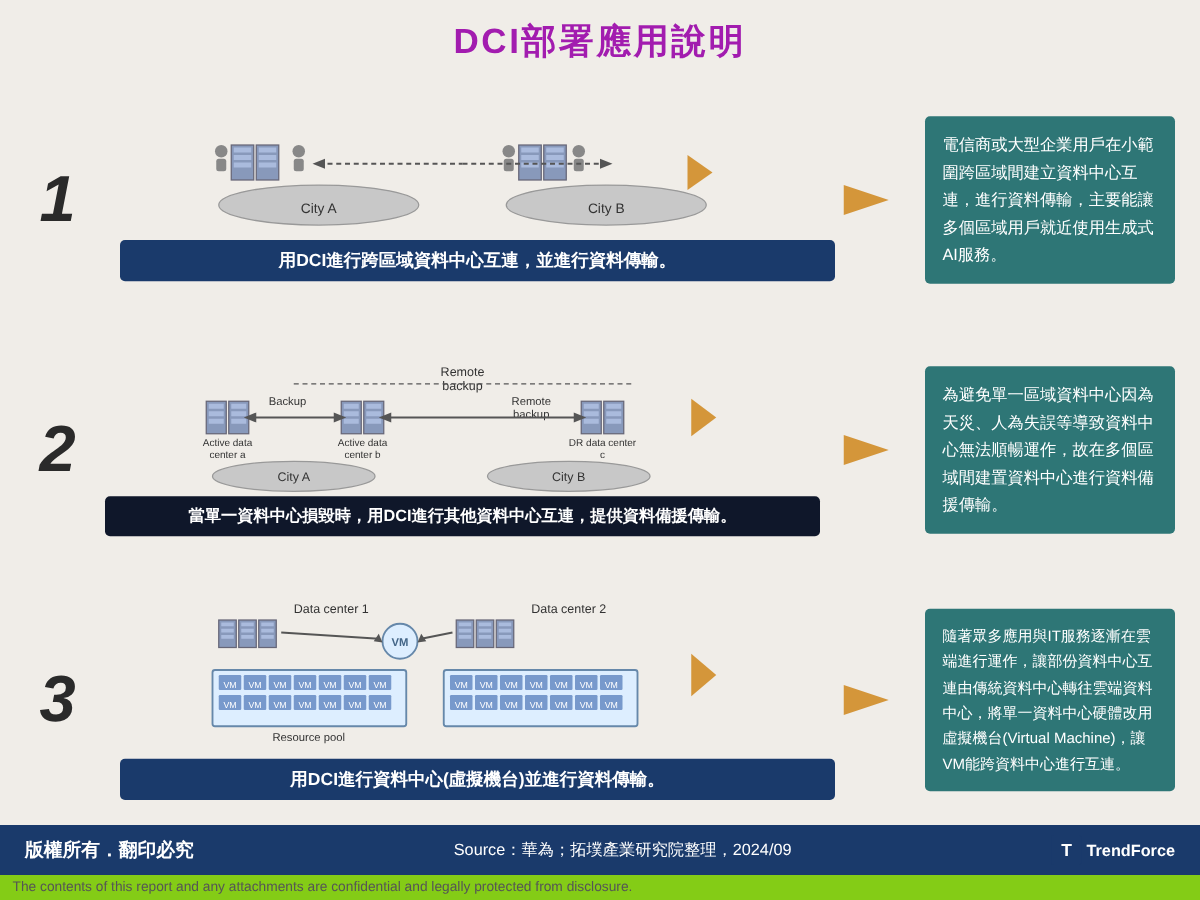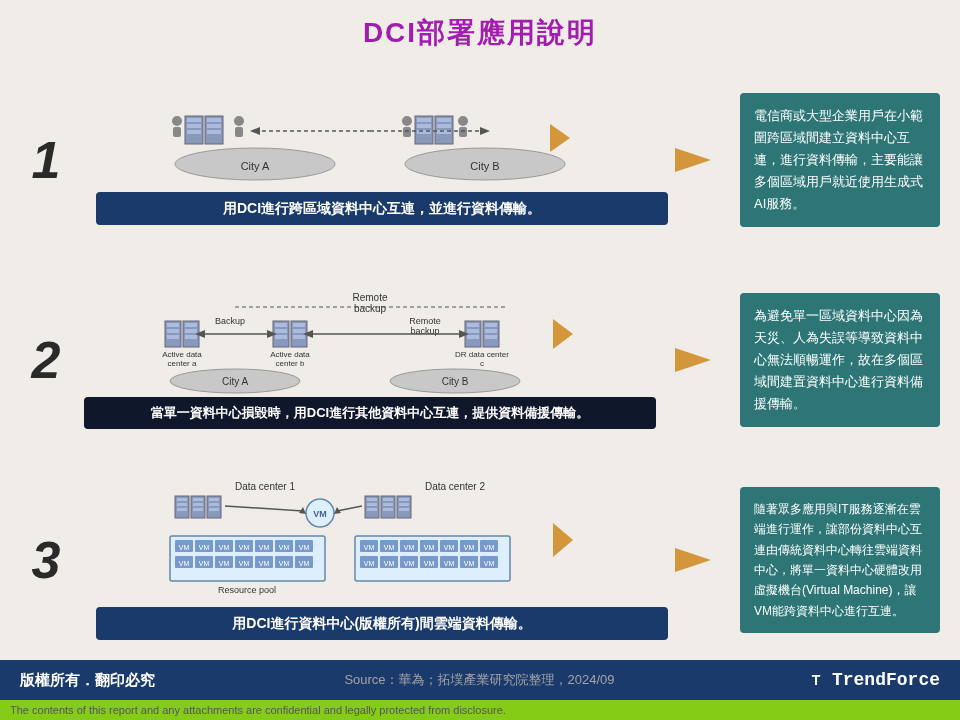--- a/index.html
+++ b/index.html
@@ -426,40 +426,40 @@
             <text x="294" y="88" text-anchor="middle" font-size="7" fill="#fff">VM</text>
             <rect x="305" y="78" width="18" height="12" fill="#7799cc" rx="1"></rect>
             <text x="314" y="88" text-anchor="middle" font-size="7" fill="#fff">VM</text>
             <rect x="325" y="78" width="18" height="12" fill="#7799cc" rx="1"></rect>
             <text x="334" y="88" text-anchor="middle" font-size="7" fill="#fff">VM</text>
 
             <polygon points="398,45 418,62 398,79" fill="#d4963a"></polygon>
           </svg>
         </div>
 
-        <div class="scenario-label label-blue">用DCI進行資料中心(版權所有)間雲端資料傳輸。</div>
+        <div class="scenario-label label-blue">用DCI進行資料中心(虛擬機台)並進行資料傳輸。</div>
       </div>
 
       <div class="arrow-right">
         <svg width="50" height="40" viewBox="0 0 50 40">
           <polygon points="2,8 38,20 2,32" fill="#d4963a"></polygon>
         </svg>
       </div>
 
       <div class="description-box" style="font-size:12px;">隨著眾多應用與IT服務逐漸在雲端進行運作，讓部份資料中心互連由傳統資料中心轉往雲端資料中心，將單一資料中心硬體改用虛擬機台(Virtual Machine)，讓VM能跨資料中心進行互連。</div>
     </div>
 
   </div>
 
   <div class="footer-bar">
     <span>版權所有．翻印必究</span>
-    <span class="source-text" style="color:#a3a3a3; font-size:13px; font-weight:normal;">Source：華為；拓墣產業研究院整理，2024/09</span>
+    <span class="source-text" style="color:#ffffff; font-size:13px; font-weight:normal;">Source：華為；拓墣產業研究院整理，2024/09</span>
     <div class="trendforce-logo">
       <div class="logo-icon">T</div>
-      <span style="font-size:18px; color:#fff;font-family:Liberation Mono, monospace;">TrendForce</span>
+      <span style="font-size:13px; color:#fff;">TrendForce</span>
     </div>
   </div>
 
   <div class="footer-bottom">
     <span>The contents of this report and any attachments are confidential and legally protected from disclosure.</span>
   </div>
 
 </div>
 
 </body></html>

